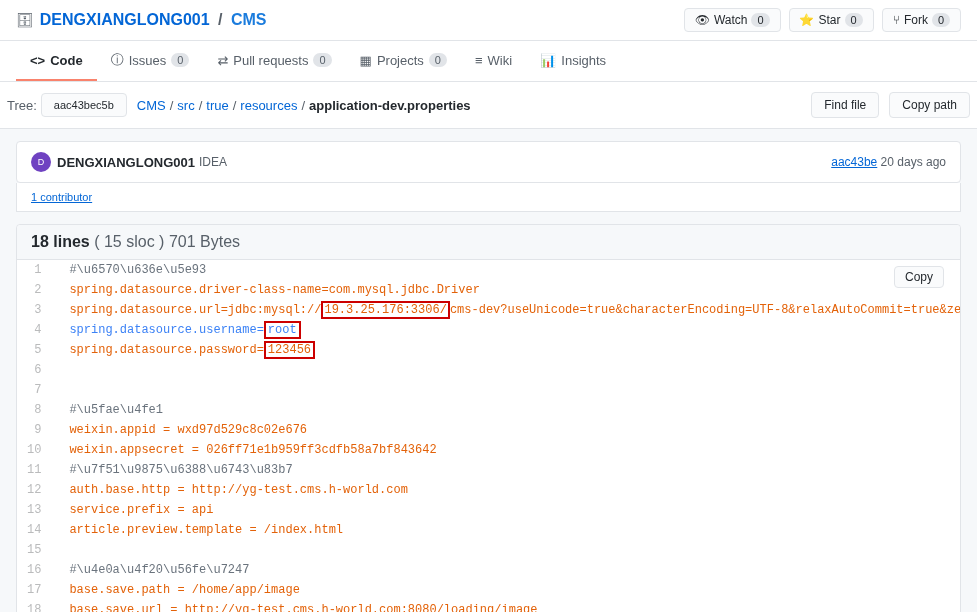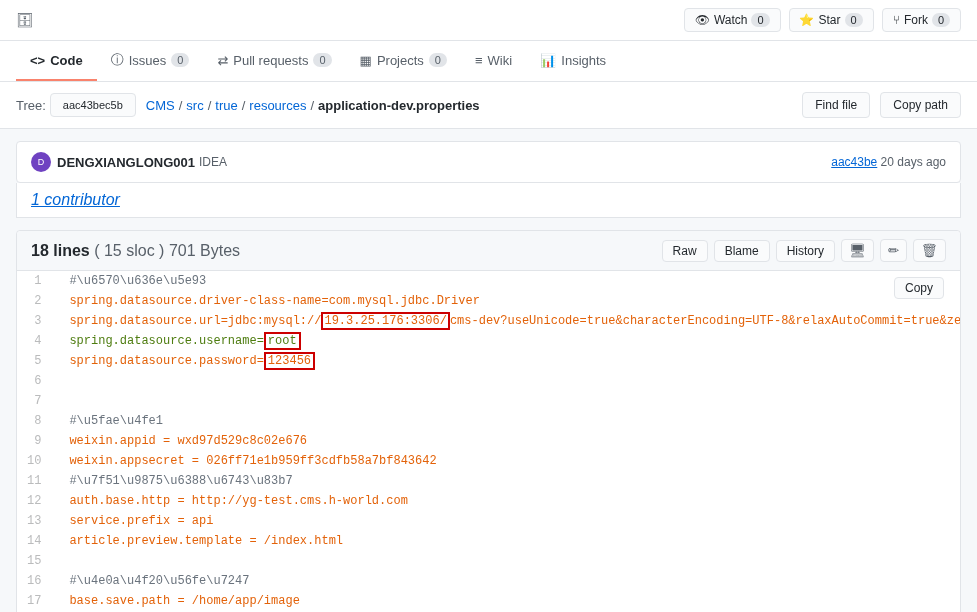--- a/index.html
+++ b/index.html
@@ -15,38 +15,38 @@
     .action-btn { display: flex; align-items: center; gap: 4px; border: 1px solid #e1e4e8; border-radius: 4px; padding: 4px 10px; background: #fafbfc; cursor: pointer; font-size: 12px; color: #24292e; }
     .action-count { background: #e1e4e8; border-radius: 10px; padding: 1px 6px; font-size: 11px; }
 
     
     .nav-tabs { background: #fff; border-bottom: 1px solid #e1e4e8; padding: 0 16px; display: flex; gap: 0; }
     .nav-tab { padding: 10px 14px; font-size: 13px; color: #586069; cursor: pointer; border-bottom: 2px solid transparent; display: flex; align-items: center; gap: 5px; text-decoration: none; }
     .nav-tab.active { color: #24292e; border-bottom-color: #f9826c; font-weight: 600; }
     .tab-badge { background: #e1e4e8; border-radius: 10px; padding: 1px 6px; font-size: 11px; }
 
     
-    .breadcrumb-bar { background: #fff; border-bottom: 1px solid #e1e4e8; padding: 10px 16px; display: flex; align-items: center; justify-content: space-between; }
+    .breadcrumb-bar { background: #fff; border-bottom: 1px solid #e1e4e8; padding: 10px 7px; display: flex; align-items: center; justify-content: space-between; }
     .breadcrumb { display: flex; align-items: center; gap: 4px; font-size: 13px; }
     .breadcrumb a { color: #0366d6; text-decoration: none; }
     .breadcrumb .sep { color: #586069; }
     .breadcrumb .filename { font-weight: 600; color: #24292e; }
     .breadcrumb-actions { display: flex; gap: 10px; }
     .btn-sm { border: 1px solid #e1e4e8; border-radius: 4px; padding: 5px 12px; background: #fafbfc; cursor: pointer; font-size: 12px; color: #24292e; }
 
     
     .commit-info { background: #fff; border: 1px solid #e1e4e8; border-radius: 4px; margin: 12px 16px 0; padding: 10px 14px; display: flex; align-items: center; justify-content: space-between; }
     .commit-avatar { width: 20px; height: 20px; border-radius: 50%; background: #6f42c1; display: inline-flex; align-items: center; justify-content: center; color: white; font-size: 9px; margin-right: 6px; }
     .commit-author { font-weight: 600; color: #24292e; font-size: 13px; }
     .commit-msg { color: #586069; font-size: 12px; margin-left: 4px; }
     .commit-meta { font-size: 12px; color: #586069; }
     .commit-sha { color: #0366d6; }
 
     
-    .contributor-bar { margin: 0 16px; border-left: 1px solid #e1e4e8; border-right: 1px solid #e1e4e8; border-bottom: 1px solid #e1e4e8; background: #fff; padding: 8px 14px; font-size: 16px; color: #586069; font-style: italic; }
+    .contributor-bar { margin: 0 16px; border-left: 1px solid #e1e4e8; border-right: 1px solid #e1e4e8; border-bottom: 1px solid #e1e4e8; background: #fff; padding: 8px 14px; font-size: 11px; color: #586069; }
 
     
     .file-viewer { margin: 12px 16px; border: 1px solid #e1e4e8; border-radius: 4px; background: #fff; }
     .file-toolbar { border-bottom: 1px solid #e1e4e8; padding: 8px 14px; display: flex; align-items: center; justify-content: space-between; background: #f6f8fa; border-radius: 4px 4px 0 0; }
     .file-meta { font-size: 16px; color: #586069; }
     .file-meta strong { color: #24292e; }
     .file-actions { display: flex; align-items: center; gap: 6px; }
     .file-action-btn { border: 1px solid #e1e4e8; border-radius: 4px; padding: 3px 10px; background: #fafbfc; cursor: pointer; font-size: 12px; color: #24292e; }
     .file-action-icon { border: 1px solid #e1e4e8; border-radius: 4px; padding: 3px 7px; background: #fafbfc; cursor: pointer; color: #586069; }
 
@@ -57,20 +57,25 @@
     .line-code { padding: 0 14px; line-height: 20px; white-space: pre; color: #24292e; }
 
     
     .scroll-area { overflow-x: auto; }
   </style>
 </head>
 <body>
 
 <div class="repo-header">
   <span class="icon-db">🗄</span>
+  <span class="repo-name">
+    <a href="#">DENGXIANGLONG001</a>
+    <span class="sep">/</span>
+    <a href="#" style="color:#1b7cdd; font-weight:600;">CMS</a>
+  </span>
   <div class="repo-actions">
     <button class="action-btn">
       <span>👁</span>
       <span>Watch</span>
       <span class="action-count">0</span>
     </button>
     <button class="action-btn">
       <span>⭐</span>
       <span>Star</span>
       <span class="action-count">0</span>
@@ -152,28 +157,20 @@
 <div class="file-viewer">
   <div class="file-toolbar">
     <div class="file-meta">
       <strong>18 lines</strong>
       <span> (</span>
       <span>15 sloc</span>
       <span>)</span>
       <span>  </span>
       <span>701 Bytes</span>
     </div>
-    <div class="file-actions">
-      <button class="file-action-btn">Raw</button>
-      <button class="file-action-btn">Blame</button>
-      <button class="file-action-btn">History</button>
-      <button class="file-action-icon">🖥</button>
-      <button class="file-action-icon">✏</button>
-      <button class="file-action-icon">🗑</button>
-    </div>
   </div>
 
   <div class="scroll-area" style="position:relative;">
 
     <div style="position:absolute; top:6px; right:16px; z-index:10;">
       <button class="file-action-btn">Copy</button>
     </div>
 
     <table class="code-table">
       <tbody id="code-body">
@@ -184,21 +181,21 @@
           <tr>
             <td class="line-num">2</td>
             <td class="line-code" style="color: rgb(227, 98, 9);">spring.datasource.driver-class-name=com.mysql.jdbc.Driver</td>
           </tr>
           <tr>
             <td class="line-num">3</td>
             <td class="line-code"><span style="color:#e36209;">spring.datasource.url=jdbc:mysql://<span style="border:2px solid #cc0000;padding:0 1px;">19.3.25.176:3306/</span>cms-dev?useUnicode=true&amp;characterEncoding=UTF-8&amp;relaxAutoCommit=true&amp;zeroDateTimeBehavior=convertToNull&amp;allowMultiQueries=true</span></td>
           </tr>
           <tr>
             <td class="line-num">4</td>
-            <td class="line-code"><span style="color:#4d7c0f;">spring.datasource.username=<span style="border:2px solid #cc0000;padding:0 2px;">root</span></span></td>
+            <td class="line-code"><span style="color:#3b82f6;">spring.datasource.username=<span style="border:2px solid #cc0000;padding:0 2px;">root</span></span></td>
           </tr>
           <tr>
             <td class="line-num">5</td>
             <td class="line-code"><span style="color:#e36209;">spring.datasource.password=<span style="border:2px solid #cc0000;padding:0 2px;">123456</span></span></td>
           </tr>
           <tr>
             <td class="line-num">6</td>
             <td class="line-code"></td>
           </tr>
           <tr>

